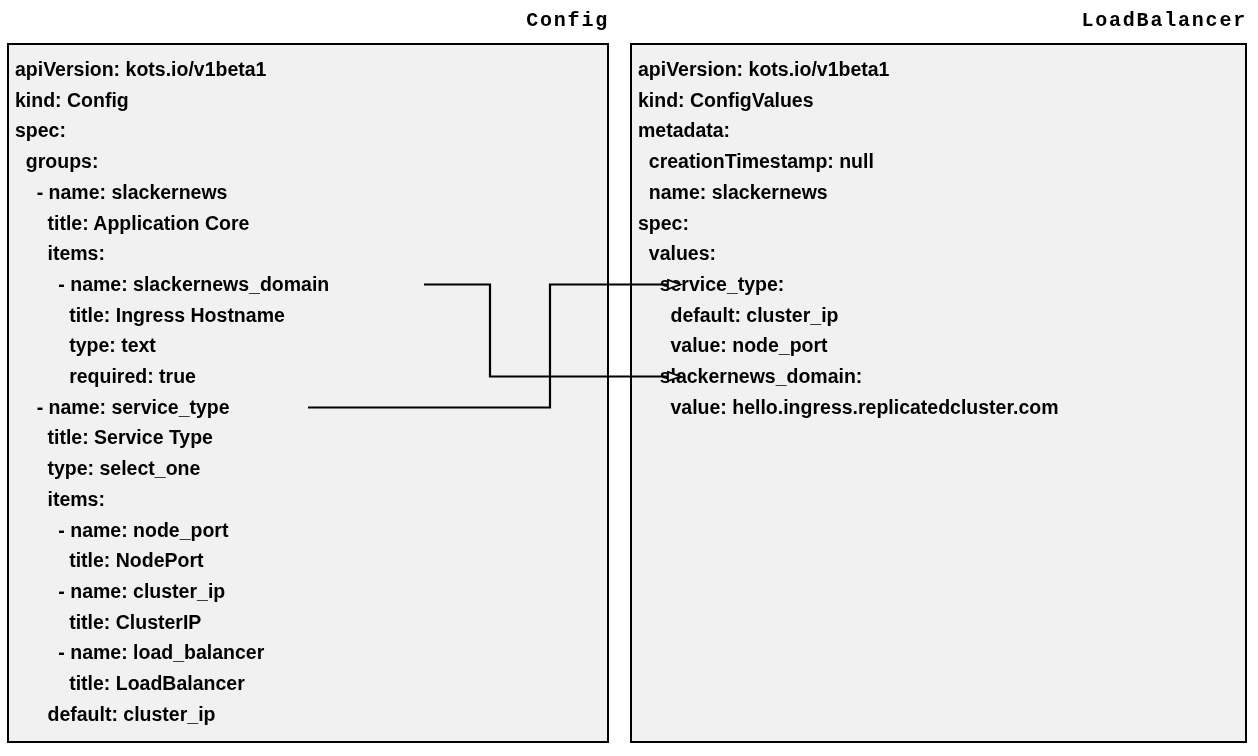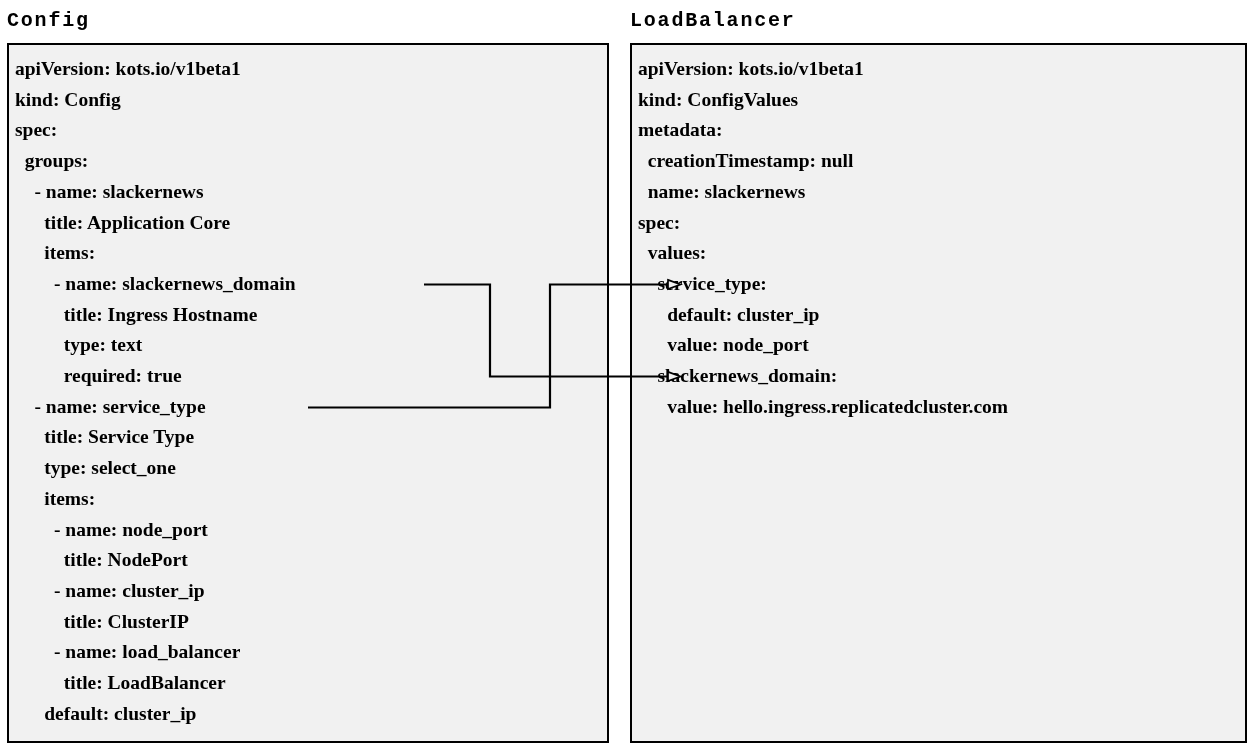--- a/index.html
+++ b/index.html
@@ -13,42 +13,42 @@
     width: 1258px;
     height: 756px;
     background: #ffffff;
     overflow: hidden;
   }
   .panel-title {
     position: absolute;
     top: 6px;
     height: 30px;
     line-height: 30px;
-    text-align: left;
+    text-align: right;
     font-weight: bold;
     font-size: 20px;
     letter-spacing: 1.8px;
     color: #000000;
   }
   .panel-title.left  { left: 7px;   width: 602px; }
   .panel-title.right { left: 630px; width: 617px; }
   .panel {
     position: absolute;
     top: 43px;
     height: 700px;
     box-sizing: border-box;
     border: 2px solid #000000;
     background: #f1f1f1;
   }
   .panel.left  { left: 7px;   width: 602px; }
   .panel.right { left: 630px; width: 617px; }
   .panel pre {
     margin: 0;
     padding: 9px 16px 0 6px;
-    font-family: Liberation Serif, serif;
+    font-family: Liberation Sans, sans-serif;
     font-weight: bold;
     font-size: 19.5px;
     line-height: 30.7px;
     color: #000000;
     white-space: pre;
   }
   svg.arrow-overlay {
     position: absolute;
     left: 0;
     top: 0;

